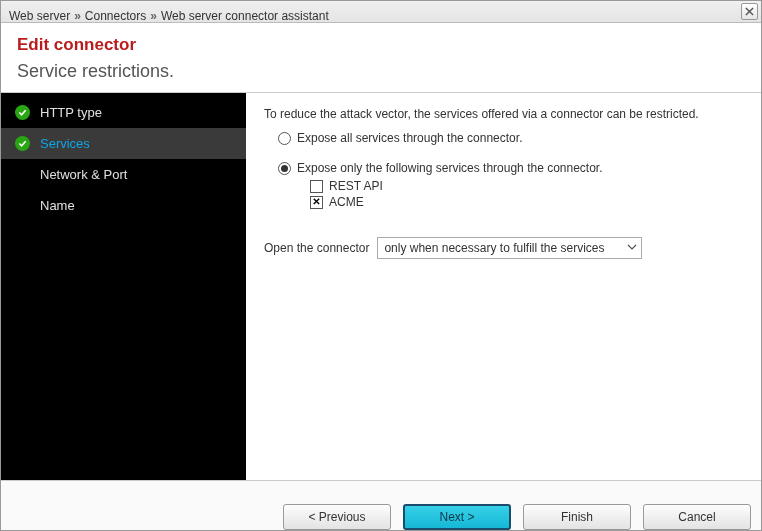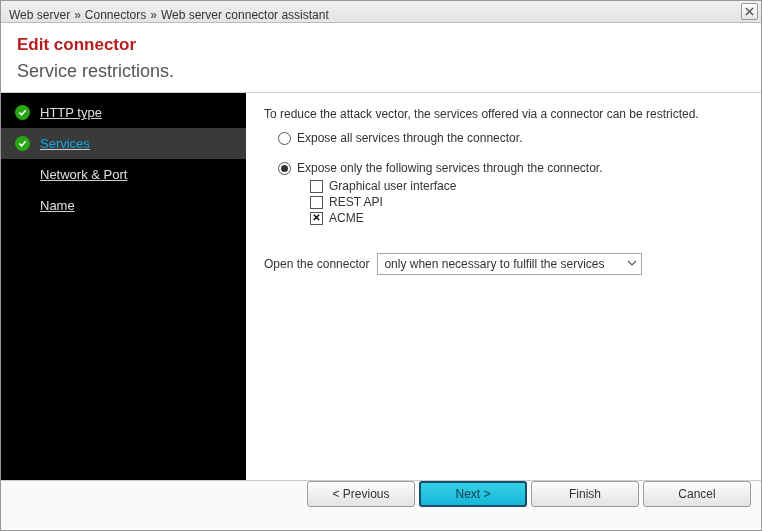--- a/index.html
+++ b/index.html
@@ -18,22 +18,22 @@
     background: #fff;
     display: flex;
     flex-direction: column;
     box-shadow: 0 1px 3px rgba(0,0,0,0.2);
   }
   .titlebar {
     background: linear-gradient(#f0f0f0,#e4e4e4);
     border-bottom: 1px solid #bbb;
     height: 22px;
     display: flex;
-    align-items: flex-end;
-    padding: 0 4px 0 8px;
+    align-items: flex-start;
+    padding: 8px 4px 0 8px;
     color: #333;
     font-size: 12px;
     position: relative;
   }
   .titlebar .bc-sep { margin: 0 4px; font-weight: bold; color:#666; }
   .close-btn {
     position: absolute;
     right: 3px;
     top: 2px;
     width: 17px;
@@ -64,21 +64,20 @@
   .body {
     flex: 1;
     display: flex;
     min-height: 0;
   }
   .sidebar {
     width: 245px;
     background: #000;
     color: #cfcfcf;
     padding-top: 4px;
-    text-decoration: underline;
   }
   .step {
     display: flex;
     align-items: center;
     padding: 8px 14px;
     font-size: 13px;
     cursor: pointer;
     color: #e0e0e0;
   }
   .step.active {
@@ -174,24 +173,24 @@
   .select .arrow {
     position:absolute;
     right:4px; top:50%;
     transform:translateY(-50%);
   }
   .select .arrow svg{width:10px;height:10px;}
   .footer {
     border-top:1px solid #ccc;
     height:50px;
     display:flex;
-    align-items:flex-start;
+    align-items:flex-end;
     justify-content:flex-end;
     padding:0 10px;
-    gap:4px;
+    gap:12px;
     background:#fafafa;
   }
   .btn {
     width:108px;
     height:26px;
     border:1px solid #9a9a9a;
     border-radius:3px;
     background:linear-gradient(#fdfdfd,#e3e3e3);
     cursor:pointer;
     font-size:12px;
@@ -271,24 +270,20 @@
 
       <div style="height:8px"></div>
 
       <div class="opt-row">
         <span class="radio selected"></span>
         <span>Expose only the following services through the connector.</span>
       </div>
 
       <div class="check-row">
         <span class="cbox"></span>
-        <span>Graphical user interface</span>
-      </div>
-      <div class="check-row">
-        <span class="cbox"></span>
         <span>REST API</span>
       </div>
       <div class="check-row">
         <span class="cbox checked"></span>
         <span>ACME</span>
       </div>
 
       <div class="dropdown-row">
         <label>Open the connector</label>
         <div class="select">

